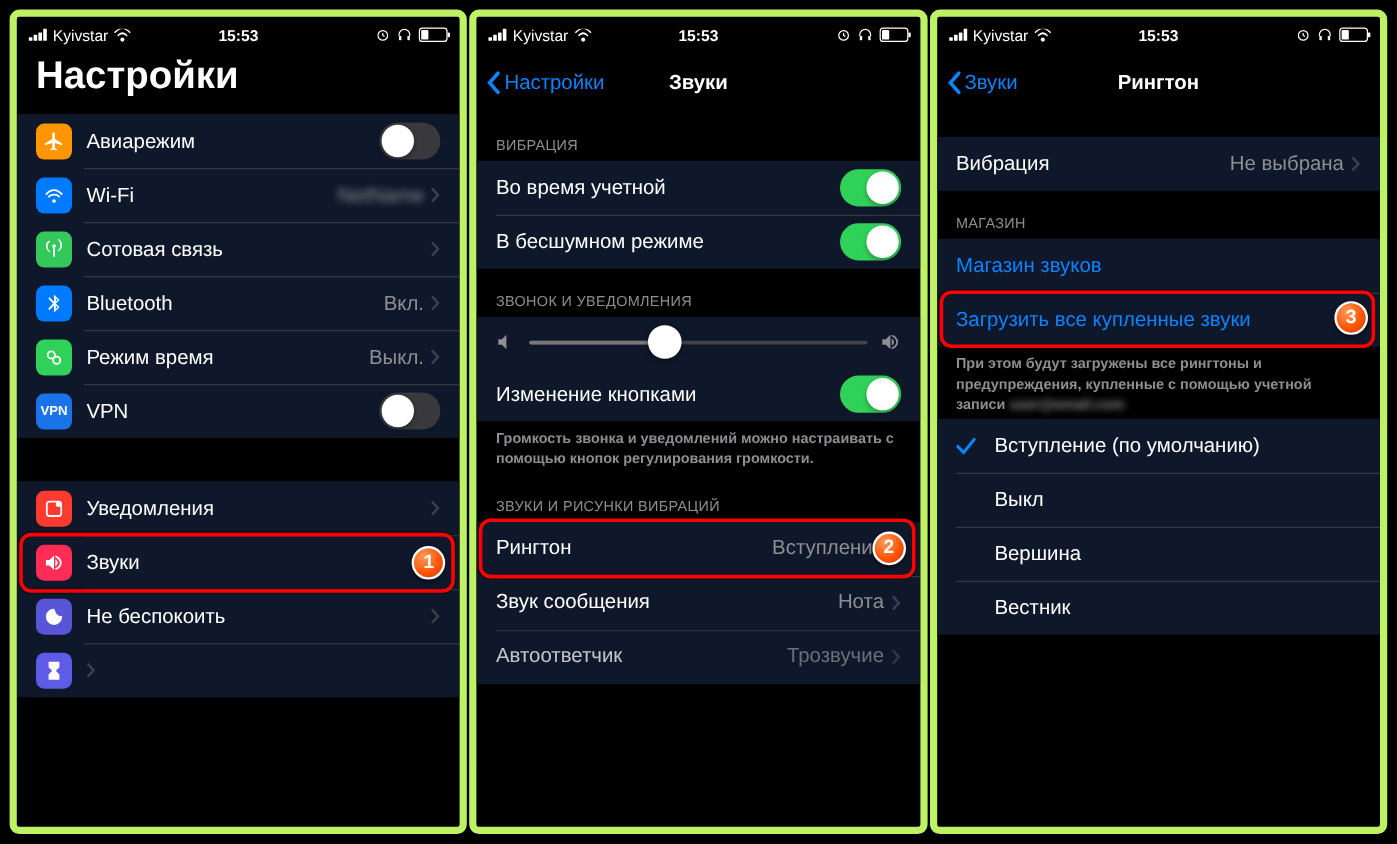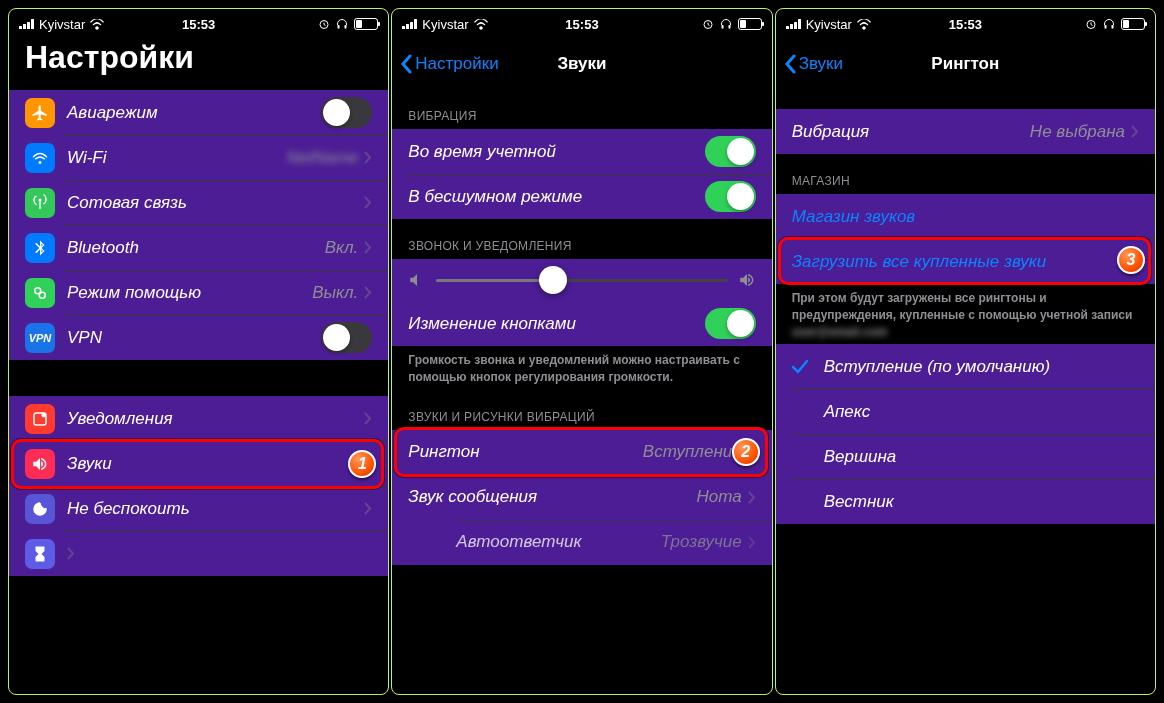--- a/index.html
+++ b/index.html
@@ -13,21 +13,21 @@
     height: 703px;
   }
   .screen {
     width: 388px;
     height: 687px;
     background: #000;
     color: #fff;
     border-radius: 8px;
     overflow: hidden;
     position: relative;
-    border: 1px solid #bef264;
+    border: 6px solid #bef264;
     display: flex;
     flex-direction: column;
   }
   .status-bar {
     height: 30px;
     display: flex;
     align-items: center;
     justify-content: space-between;
     padding: 0 10px;
     font-size: 13px;
@@ -71,21 +71,21 @@
     padding: 20px 16px 6px;
     letter-spacing: 0.3px;
   }
   .section-footer {
     font-size: 12px;
     color: #8e8e93;
     padding: 6px 16px 4px;
     line-height: 1.4;
     font-weight: bold;
   }
-  .cell-group { background: #4c1d95; font-style: italic; }
+  .cell-group { background: #0f172a; }
   .cell {
     display: flex;
     align-items: center;
     min-height: 45px;
     padding: 0 16px;
     position: relative;
   }
   .cell + .cell::before {
     content: "";
     position: absolute;
@@ -303,21 +303,21 @@
             <path d="M1 1l5 5.5L1 12" stroke="#8e8e93" stroke-width="2" fill="none"></path>
           </svg>
       </div>
       <div class="cell">
         <div class="cell-icon bg-greend">
           <svg width="18" height="18" viewBox="0 0 24 24" fill="none" stroke="#fff" stroke-width="2">
               <circle cx="9" cy="9" r="4"></circle>
               <circle cx="15" cy="15" r="4"></circle>
             </svg>
         </div>
-        <span class="cell-label">Режим помощью</span>
+        <span class="cell-label">Режим время</span>
         <span class="cell-value">Выкл.</span>
         <svg class="chevron" viewBox="0 0 8 13" fill="#8e8e93">
             <path d="M1 1l5 5.5L1 12" stroke="#8e8e93" stroke-width="2" fill="none"></path>
           </svg>
       </div>
       <div class="cell">
         <div class="cell-icon bg-bluev" style="font-size:11px;font-weight:600;">VPN</div>
         <span class="cell-label">VPN</span>
         <div class="toggle"></div>
       </div>
@@ -459,21 +459,21 @@
             <path d="M1 1l5 5.5L1 12" stroke="#8e8e93" stroke-width="2" fill="none"></path>
           </svg>
       </div>
       <div class="cell no-icon">
         <span class="cell-label">Звук сообщения</span>
         <span class="cell-value">Нота</span>
         <svg class="chevron" viewBox="0 0 8 13">
             <path d="M1 1l5 5.5L1 12" stroke="#8e8e93" stroke-width="2" fill="none"></path>
           </svg>
       </div>
-      <div class="cell no-icon" style="opacity:.75; overflow:hidden;margin-left:48px;">
+      <div class="cell no-icon" style="opacity:.75; overflow:hidden;">
         <span class="cell-label">Автоответчик</span>
         <span class="cell-value">Трозвучие</span>
         <svg class="chevron" viewBox="0 0 8 13">
             <path d="M1 1l5 5.5L1 12" stroke="#8e8e93" stroke-width="2" fill="none"></path>
           </svg>
       </div>
 
       <div class="highlight" style="top:-3px; left:2px; right:4px; height:50px;"></div>
       <div class="badge" style="top:8px; right:12px;">2</div>
     </div>
@@ -551,21 +551,21 @@
 
     <div class="cell-group">
       <div class="cell no-icon">
         <svg class="checkmark" viewBox="0 0 16 14">
             <path d="M1 7l5 5L15 1" stroke="#0a84ff" stroke-width="2.5" fill="none" stroke-linecap="round"></path>
           </svg>
         <span class="cell-label">Вступление (по умолчанию)</span>
       </div>
       <div class="cell no-icon">
         <div class="checkmark-space"></div>
-        <span class="cell-label">Апекс</span>
+        <span class="cell-label">Выкл</span>
       </div>
       <div class="cell no-icon">
         <div class="checkmark-space"></div>
         <span class="cell-label">Вершина</span>
       </div>
       <div class="cell no-icon">
         <div class="checkmark-space"></div>
         <span class="cell-label">Вестник</span>
       </div>
     </div>

